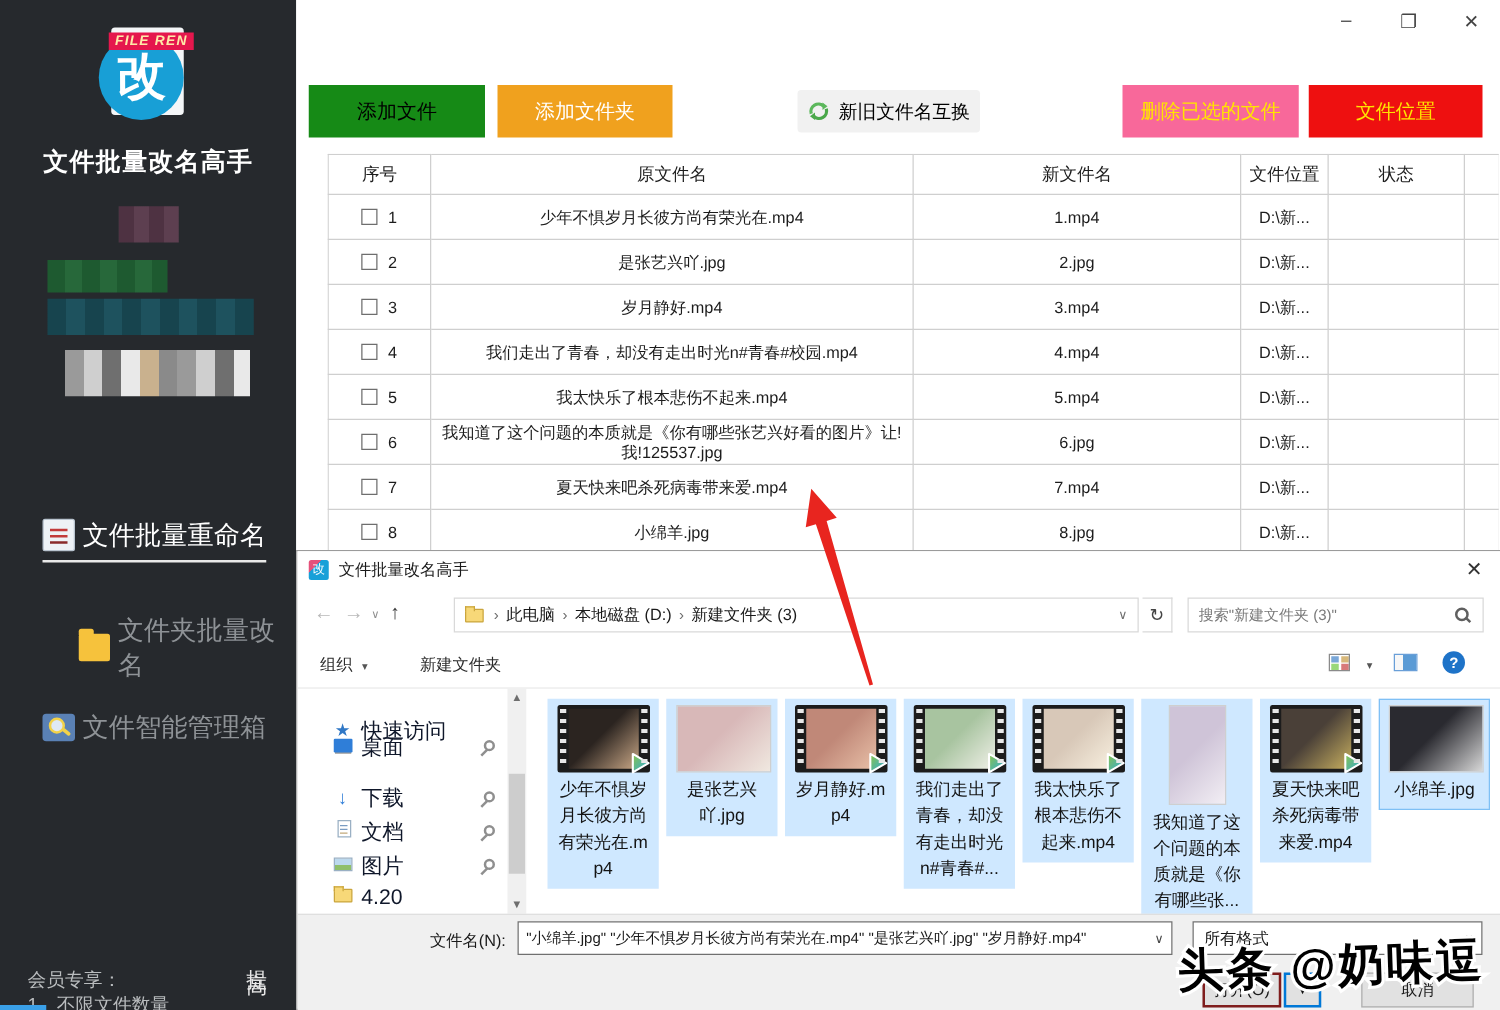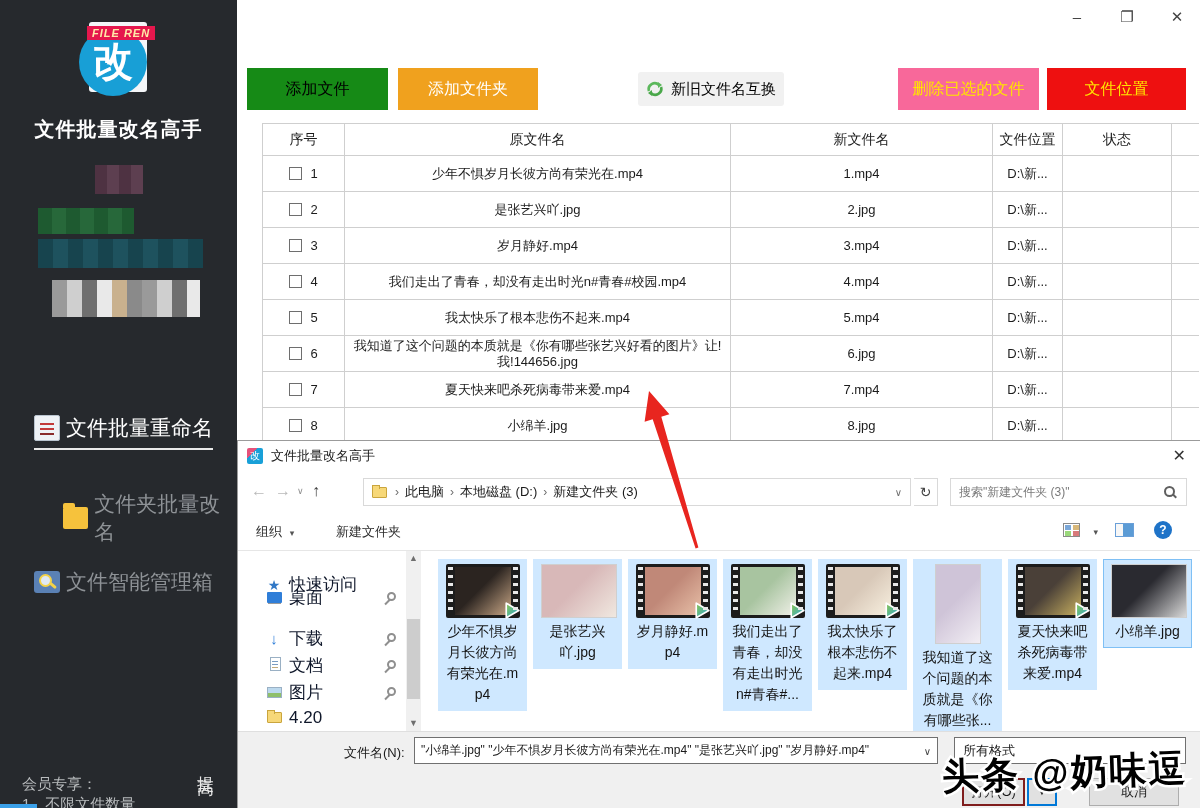--- a/index.html
+++ b/index.html
@@ -282,21 +282,21 @@
     <td class="c-num"><span class="cb"></span><span>5</span></td>
     <td class="c-old">我太快乐了根本悲伤不起来.mp4</td>
     <td class="c-new">5.mp4</td>
     <td class="c-loc">D:\新...</td>
     <td class="c-status"></td>
     <td class="c-extra"></td>
   </tr>
 
   <tr>
     <td class="c-num"><span class="cb"></span><span>6</span></td>
-    <td class="c-old">我知道了这个问题的本质就是《你有哪些张艺兴好看的图片》让!我!144656.jpg</td>
+    <td class="c-old">我知道了这个问题的本质就是《你有哪些张艺兴好看的图片》让!我!125537.jpg</td>
     <td class="c-new">6.jpg</td>
     <td class="c-loc">D:\新...</td>
     <td class="c-status"></td>
     <td class="c-extra"></td>
   </tr>
 
   <tr>
     <td class="c-num"><span class="cb"></span><span>7</span></td>
     <td class="c-old">夏天快来吧杀死病毒带来爱.mp4</td>
     <td class="c-new">7.mp4</td>

